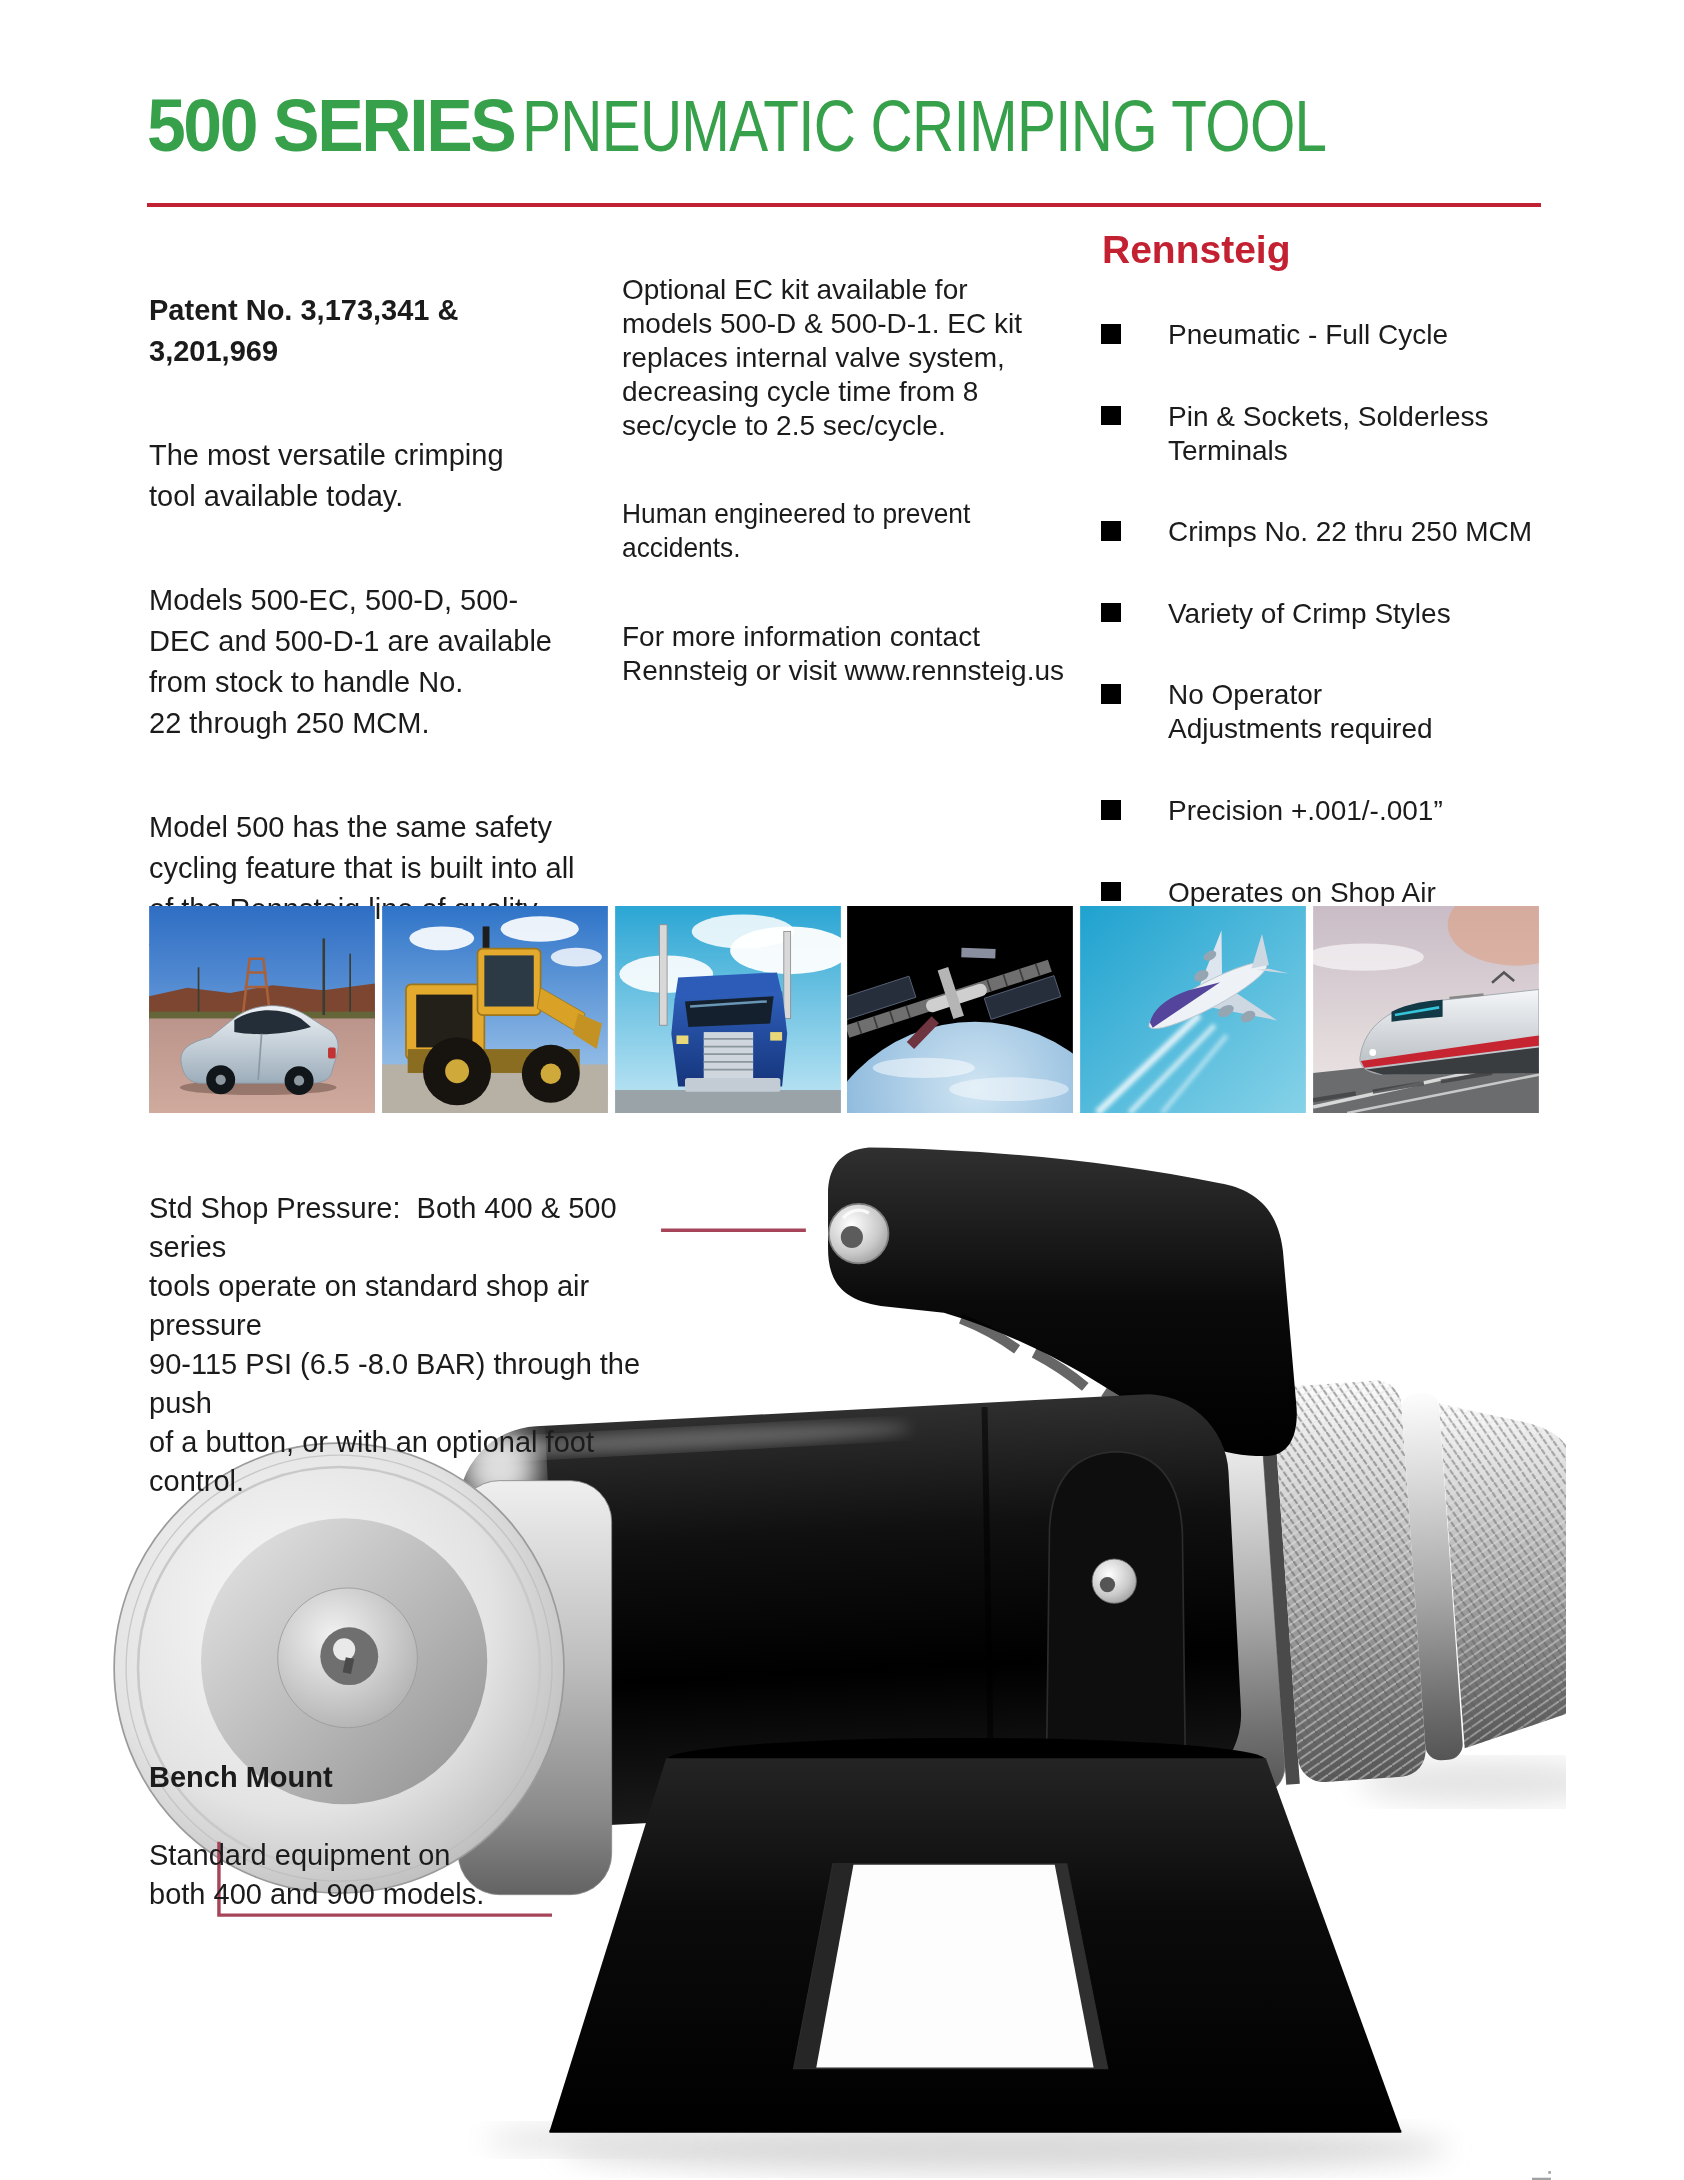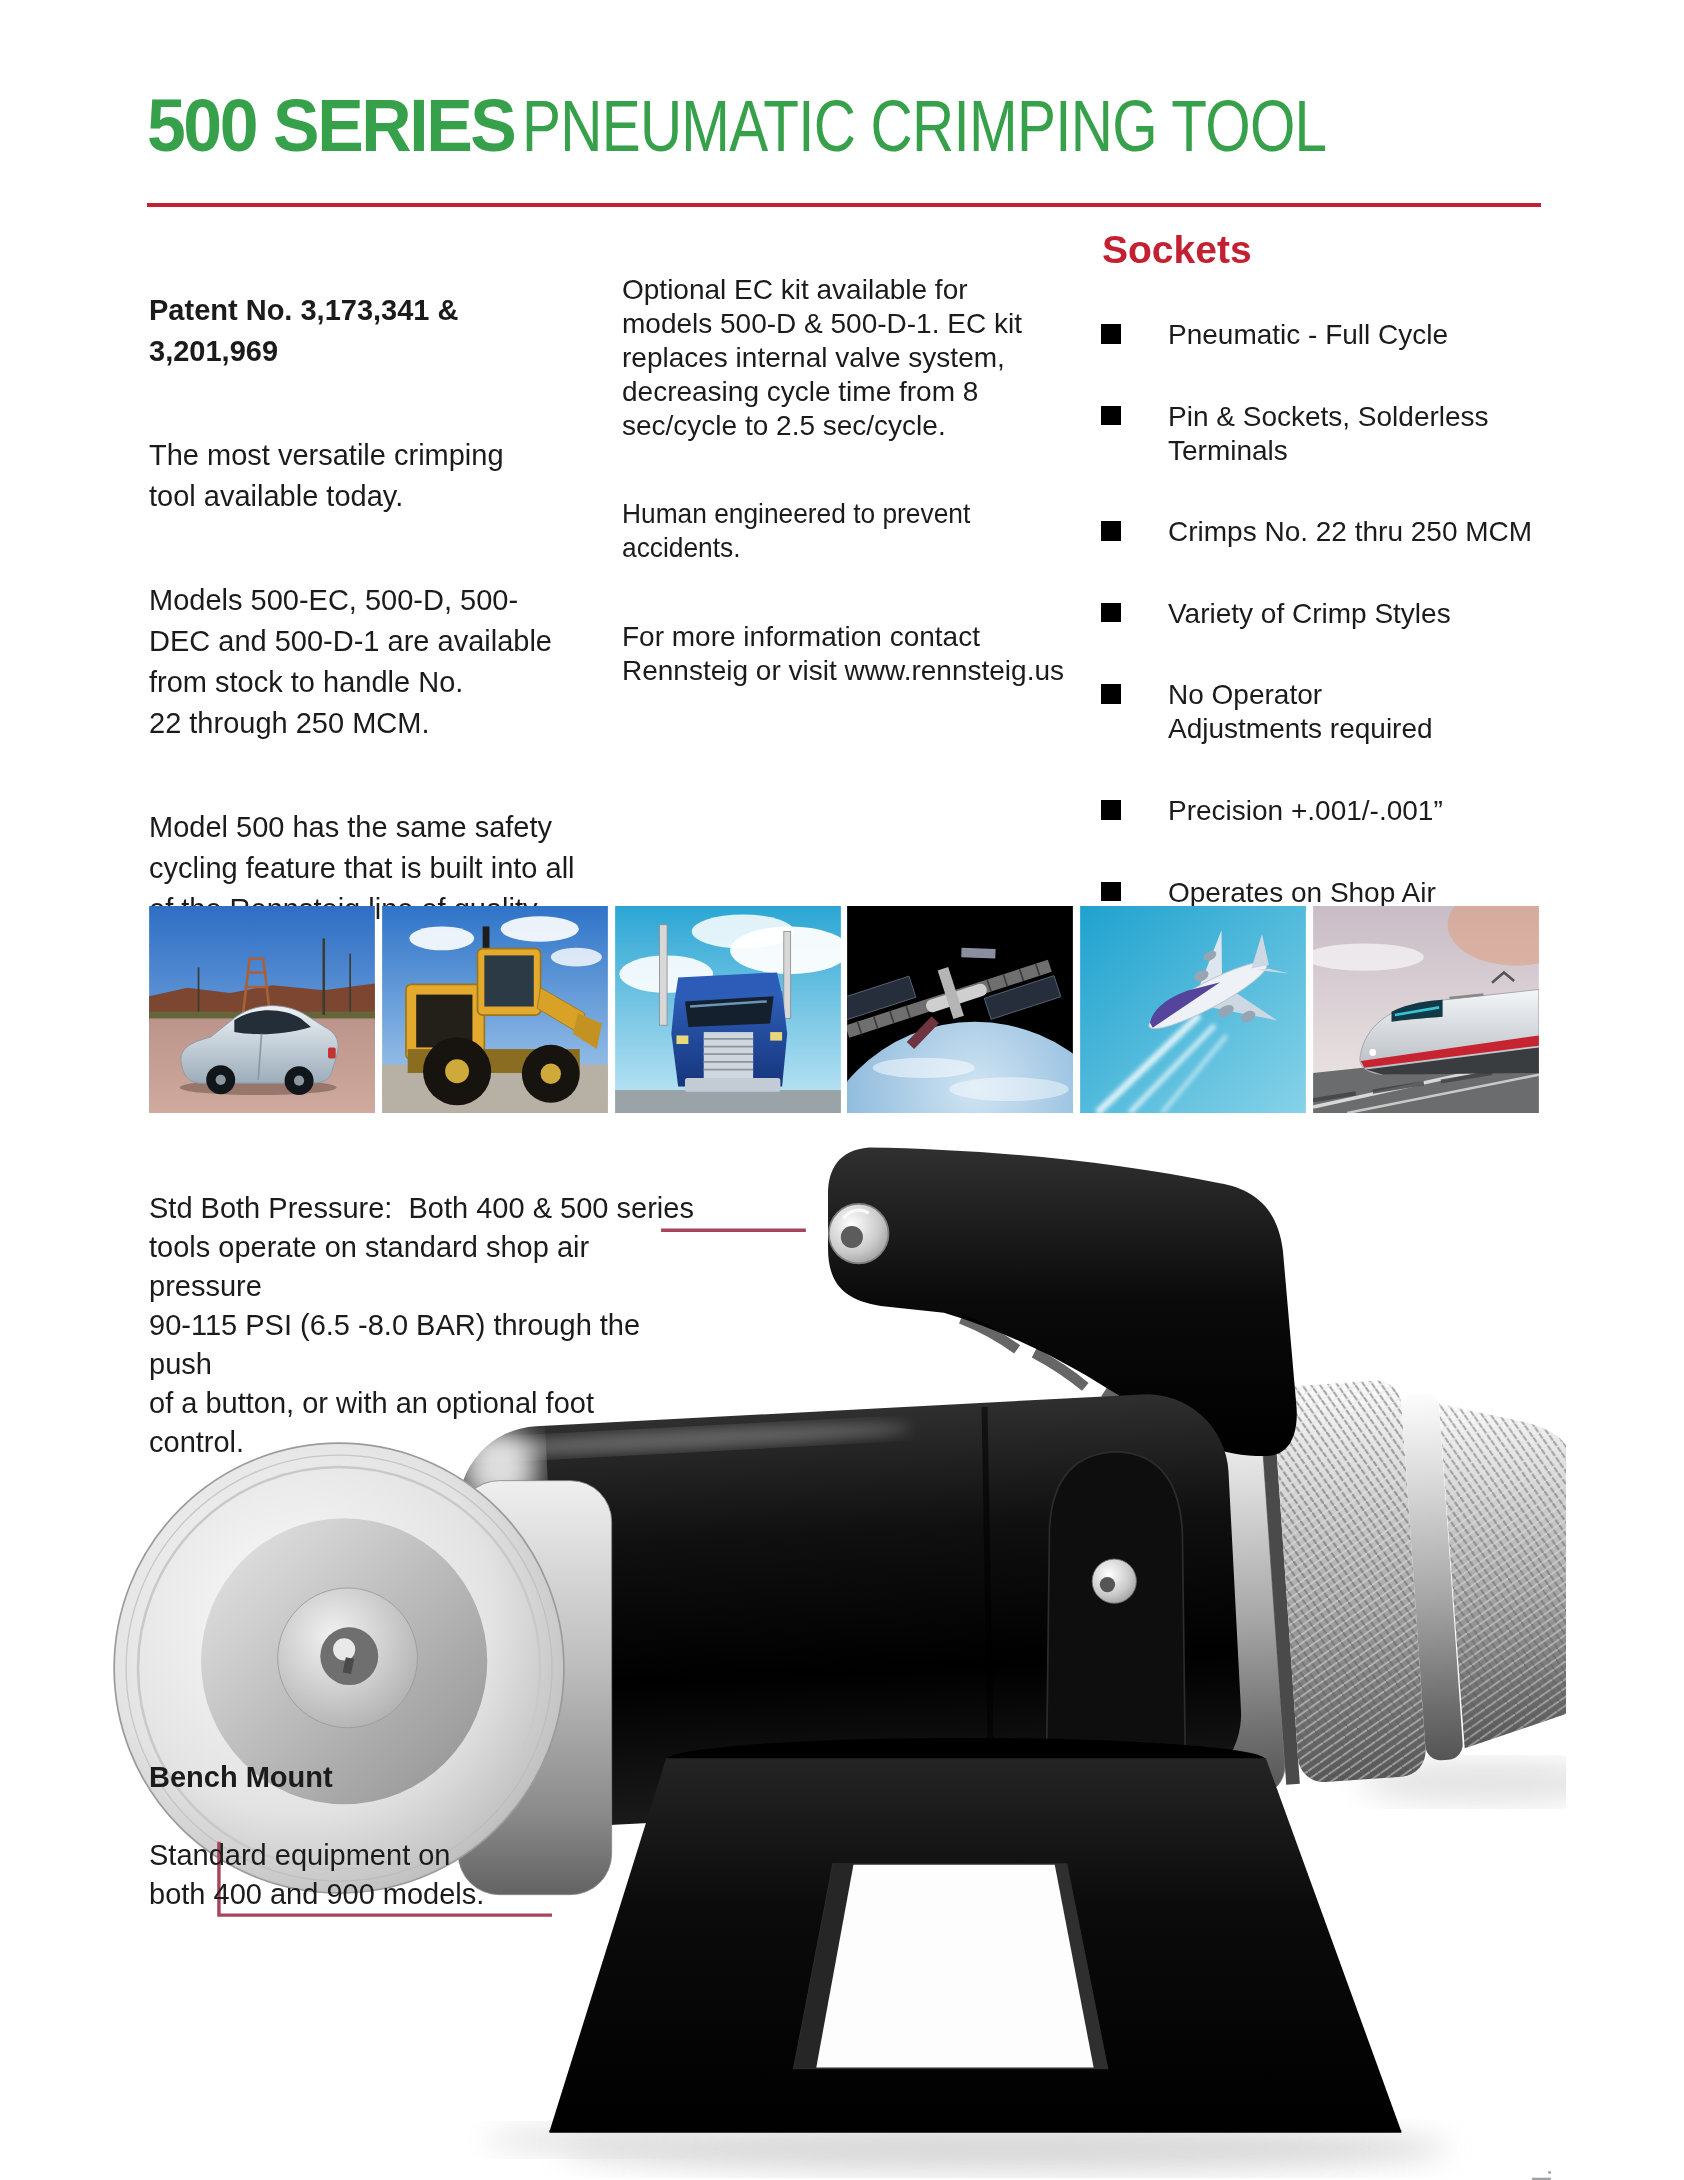--- a/index.html
+++ b/index.html
@@ -200,21 +200,21 @@
     <p><span>Optional </span><span class="b">EC kit</span><span> available for
 models 500-D &amp; 500-D-1. EC kit
 replaces internal valve system,
 decreasing cycle time from 8
 sec/cycle to 2.5 sec/cycle.</span></p>
     <p><span class="cond">Human engineered to prevent accidents.</span></p>
     <p><span>For more information contact
 Rennsteig or visit </span><span class="b">www.rennsteig.us</span></p>
   </div>
 
-  <div class="abs feat-head">Sockets</div>
+  <div class="abs feat-head">Rennsteig</div>
   <ul class="abs feat-list pre">
     <li><span class="sq"></span><span>Pneumatic - Full Cycle</span></li>
     <li><span class="sq"></span><span>Pin &amp; Sockets, Solderless
 Terminals</span></li>
     <li><span class="sq"></span><span>Crimps No. 22 thru 250 MCM</span></li>
     <li><span class="sq"></span><span>Variety of Crimp Styles</span></li>
     <li><span class="sq"></span><span>No Operator
 Adjustments required</span></li>
     <li><span class="sq"></span><span>Precision +.001/-.001”</span></li>
     <li><span class="sq"></span><span>Operates on Shop Air
@@ -408,21 +408,21 @@
       <line x1="96" y1="128" x2="148" y2="119" stroke="#35c4d8" stroke-width="3"></line>
       <path d="M56 182 L265 152 L265 164 L60 190 Z" fill="#c62430"></path>
       <path d="M62 192 L265 166 L265 196 L82 198 Z" fill="#3a3d40"></path>
       <circle cx="70" cy="172" r="4" fill="#ffffff"></circle>
       <path d="M160 108 L200 104" stroke="#888" stroke-width="3"></path>
       <path d="M210 90 l14 -12 l12 10" fill="none" stroke="#555" stroke-width="3"></path>
     </svg>
   </div>
 
   <div class="abs std-block pre">
-    <span class="b">Std Both Pressure:</span><span>&nbsp; Both 400 &amp; 500 series
+    <span class="b">Std Shop Pressure:</span><span>&nbsp; Both 400 &amp; 500 series
 tools operate on standard shop air pressure
 90-115 PSI (6.5 -8.0 BAR) through the push
 of a button, or with an optional foot control.</span>
   </div>
 
   <div class="abs bench-block pre">
     <div class="bench-head">Bench Mount</div>
     <div>Standard equipment on
 both 400 and 900 models.</div>
   </div>

